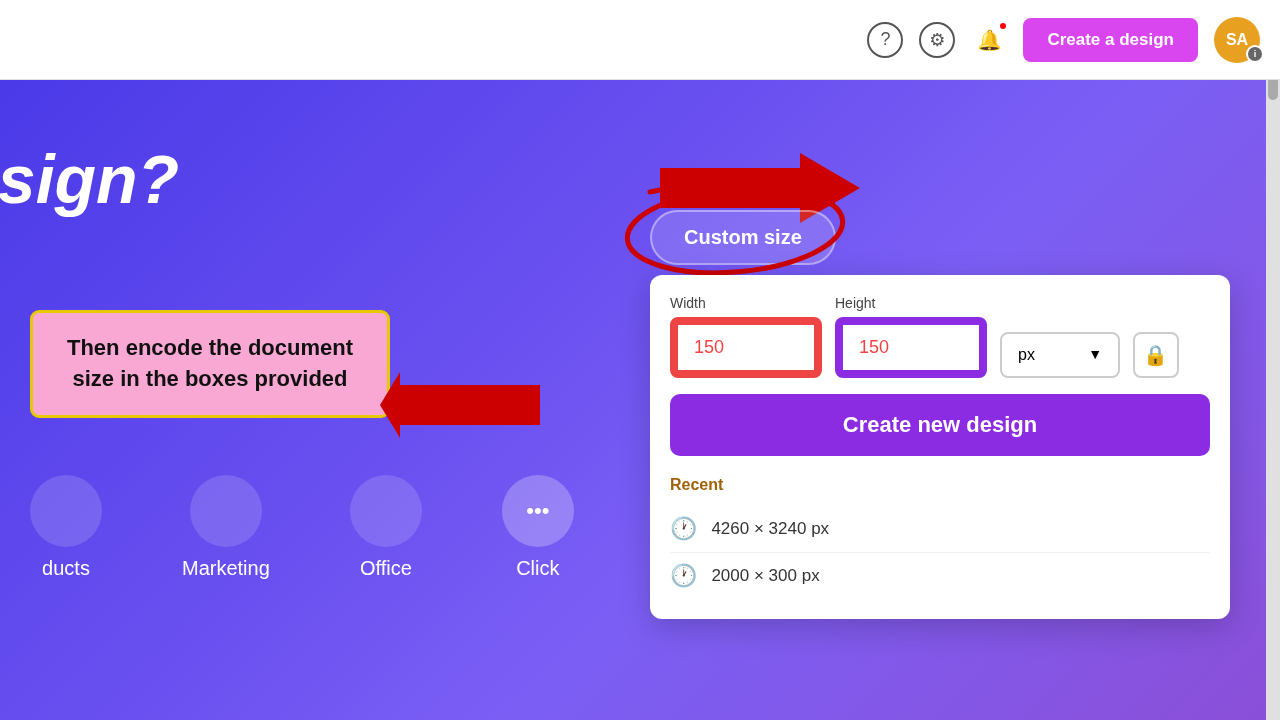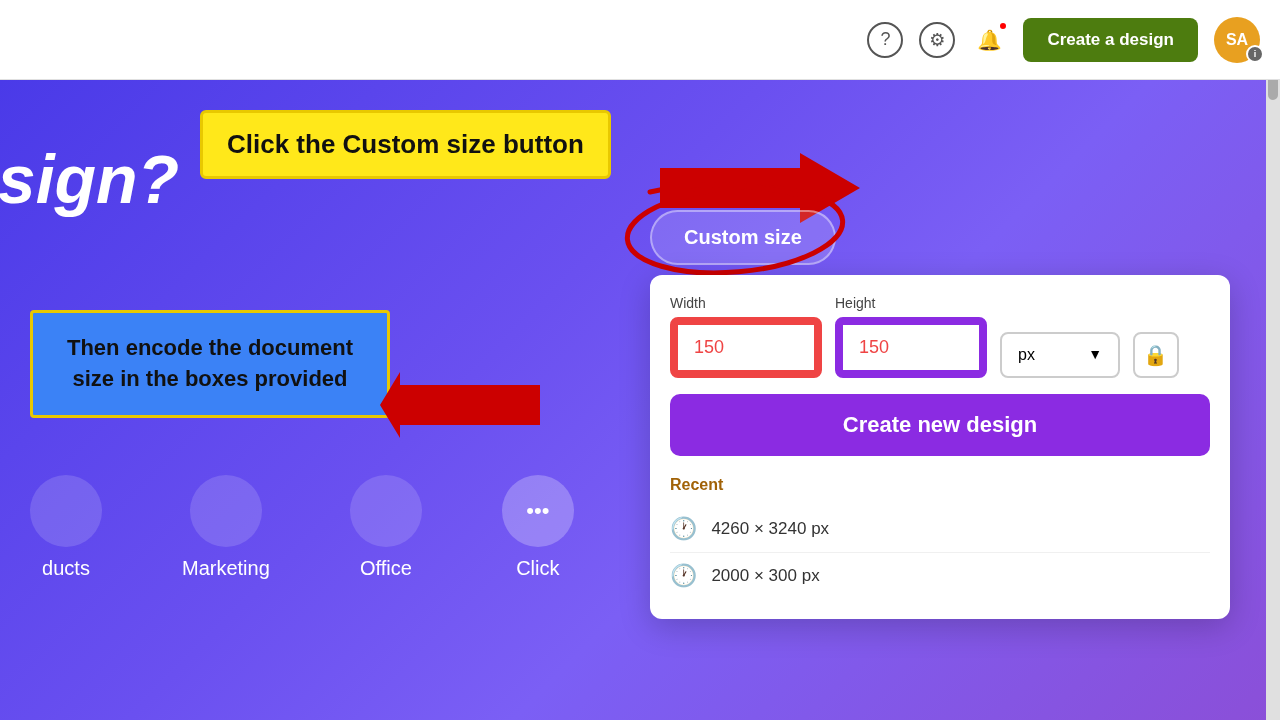--- a/index.html
+++ b/index.html
@@ -33,21 +33,21 @@
       font-size: 18px; color: #555; cursor: pointer;
       position: relative;
     }
     .notif-dot {
       width: 10px; height: 10px;
       background: red; border-radius: 50%;
       position: absolute; top: -1px; right: -1px;
       border: 2px solid #fff;
     }
     .create-design-btn {
-      background: #4d7c0f;
+      background: #d946ef;
       color: #fff;
       border: none;
       border-radius: 8px;
       padding: 12px 24px;
       font-size: 17px;
       font-weight: 600;
       cursor: pointer;
     }
     .avatar {
       width: 46px; height: 46px;
@@ -139,24 +139,24 @@
       font-size: 26px;
       font-weight: 800;
       color: #111;
       z-index: 20;
       max-width: 440px;
     }
     .annotation-box-bottom {
       position: absolute;
       top: 230px;
       left: 30px;
-      background: #3b82f6;
+      background: #f9a8d4;
       border: 3px solid #E8C800;
       padding: 20px 24px;
-      border-radius: 4px;
+      border-radius: 9px;
       font-size: 22px;
       font-weight: 800;
       color: #111;
       z-index: 20;
       max-width: 360px;
       line-height: 1.4;
       text-align: center;
     }
 
     
@@ -362,21 +362,20 @@
     <div class="category-item">
       <div class="category-circle"></div>
       <span class="category-label">Office</span>
     </div>
     <div class="category-item">
       <div class="category-circle category-more-circle" style="font-size:22px; color:#fff;">•••</div>
       <span class="category-label">Click</span>
     </div>
   </div>
 
-  <div class="annotation-box-top">Click the Custom size button</div>
 
   <div class="annotation-box-bottom">Then encode the document size in the boxes provided</div>
 
   <div class="arrow-right">
     <svg width="200" height="80" viewBox="0 0 200 80">
       <polygon points="0,20 140,20 140,5 200,40 140,75 140,60 0,60" fill="#CC0000"></polygon>
     </svg>
   </div>
 
   <div class="arrow-left">

